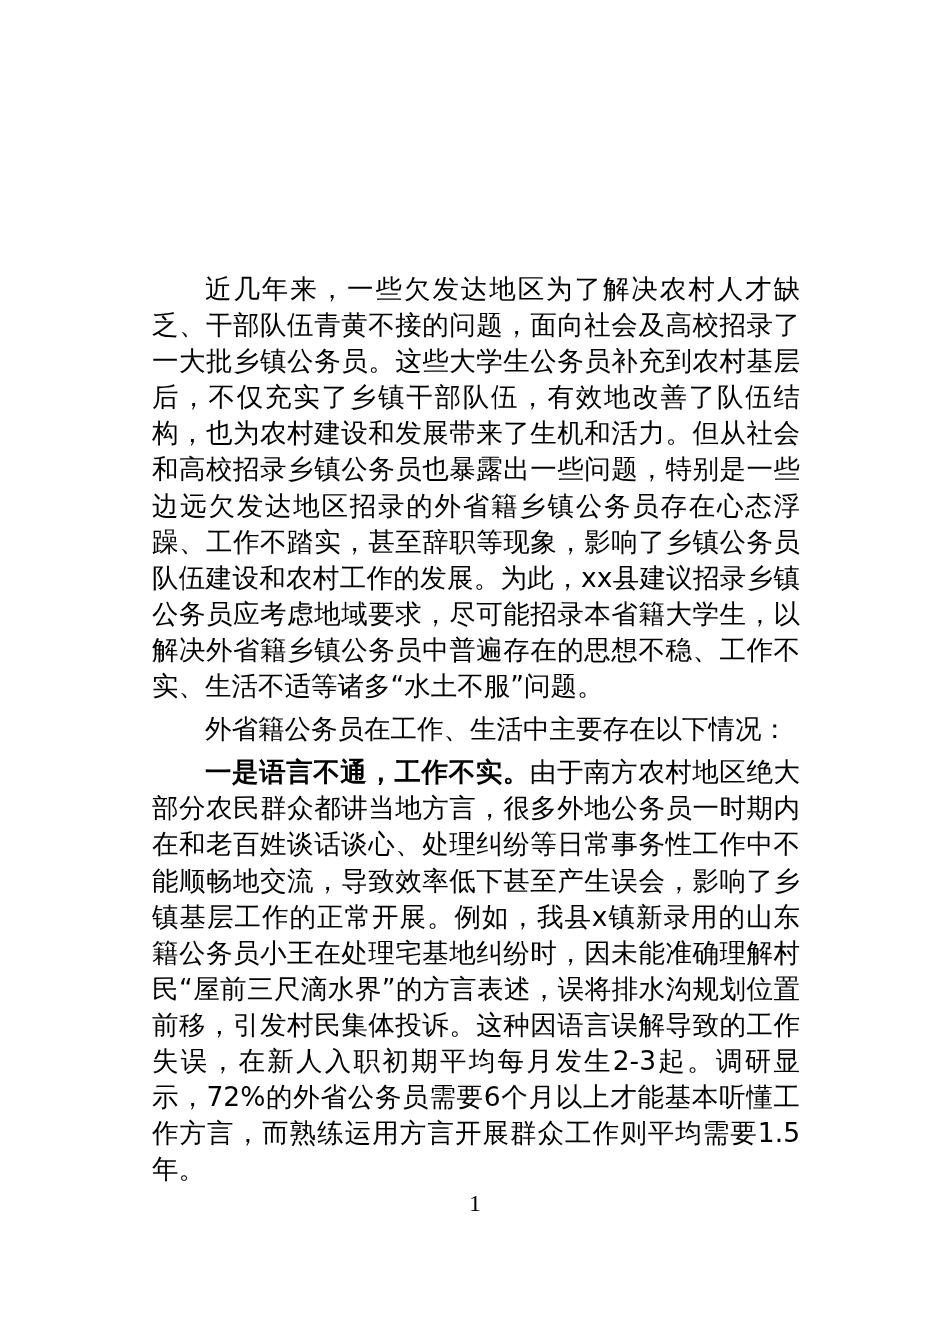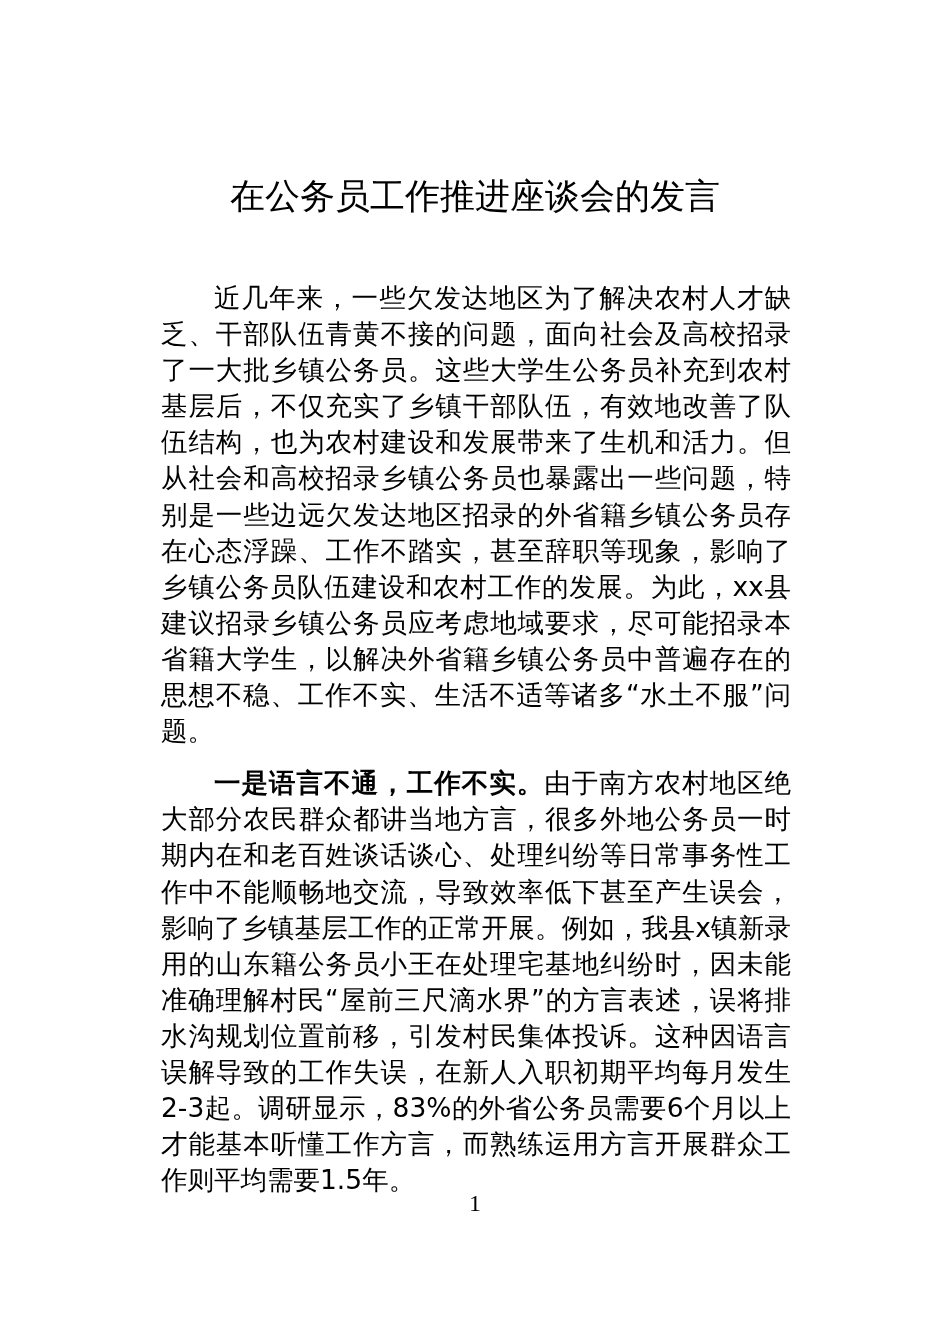--- a/index.html
+++ b/index.html
@@ -39,21 +39,21 @@
       position: absolute;
       left: 145px;
       top: 264px;
       width: 662px;
       font-size: 26.5px;
       line-height: 36.1px;
       text-align: justify;
       text-justify: inter-character;
     }
     .body-text p {
-      margin: 16px;
+      margin: 7px;
       text-indent: 2em;
     }
     .body-text .lead {
       font-weight: bold;
     }
     .page-number {
       position: absolute;
       left: 0;
       top: 1188px;
       width: 950px;
@@ -61,26 +61,28 @@
       font-family: "Liberation Serif", "DejaVu Serif", serif;
       font-size: 24px;
       line-height: 30px;
     }
   </style>
 </head>
 <body>
 
 <div class="page">
 
-  <h1 class="title">在公务员工作推进座谈会的发言</h1>
 
   <div class="body-text">
     <p>
       <span class="lead"></span><span>近几年来，一些欠发达地区为了解决农村人才缺乏、干部队伍青黄不接的问题，面向社会及高校招录了一大批乡镇公务员。这些大学生公务员补充到农村基层后，不仅充实了乡镇干部队伍，有效地改善了队伍结构，也为农村建设和发展带来了生机和活力。但从社会和高校招录乡镇公务员也暴露出一些问题，特别是一些边远欠发达地区招录的外省籍乡镇公务员存在心态浮躁、工作不踏实，甚至辞职等现象，影响了乡镇公务员队伍建设和农村工作的发展。为此，xx县建议招录乡镇公务员应考虑地域要求，尽可能招录本省籍大学生，以解决外省籍乡镇公务员中普遍存在的思想不稳、工作不实、生活不适等诸多“水土不服”问题。</span>
     </p>
     <p>
-      <span class="lead">一是语言不通，工作不实。</span><span>由于南方农村地区绝大部分农民群众都讲当地方言，很多外地公务员一时期内在和老百姓谈话谈心、处理纠纷等日常事务性工作中不能顺畅地交流，导致效率低下甚至产生误会，影响了乡镇基层工作的正常开展。例如，我县x镇新录用的山东籍公务员小王在处理宅基地纠纷时，因未能准确理解村民“屋前三尺滴水界”的方言表述，误将排水沟规划位置前移，引发村民集体投诉。这种因语言误解导致的工作失误，在新人入职初期平均每月发生2-3起。调研显示，83%的外省公务员需要6个月以上才能基本听懂工作方言，而熟练运用方言开展群众工作则平均需要1.5年。</span>
+      <span class="lead"></span><span>外省籍公务员在工作、生活中主要存在以下情况：</span>
+    </p>
+    <p>
+      <span class="lead">一是语言不通，工作不实。</span><span>由于南方农村地区绝大部分农民群众都讲当地方言，很多外地公务员一时期内在和老百姓谈话谈心、处理纠纷等日常事务性工作中不能顺畅地交流，导致效率低下甚至产生误会，影响了乡镇基层工作的正常开展。例如，我县x镇新录用的山东籍公务员小王在处理宅基地纠纷时，因未能准确理解村民“屋前三尺滴水界”的方言表述，误将排水沟规划位置前移，引发村民集体投诉。这种因语言误解导致的工作失误，在新人入职初期平均每月发生2-3起。调研显示，72%的外省公务员需要6个月以上才能基本听懂工作方言，而熟练运用方言开展群众工作则平均需要1.5年。</span>
     </p>
   </div>
 
   <div class="page-number">1</div>
 
 </div>
 
 </body></html>

